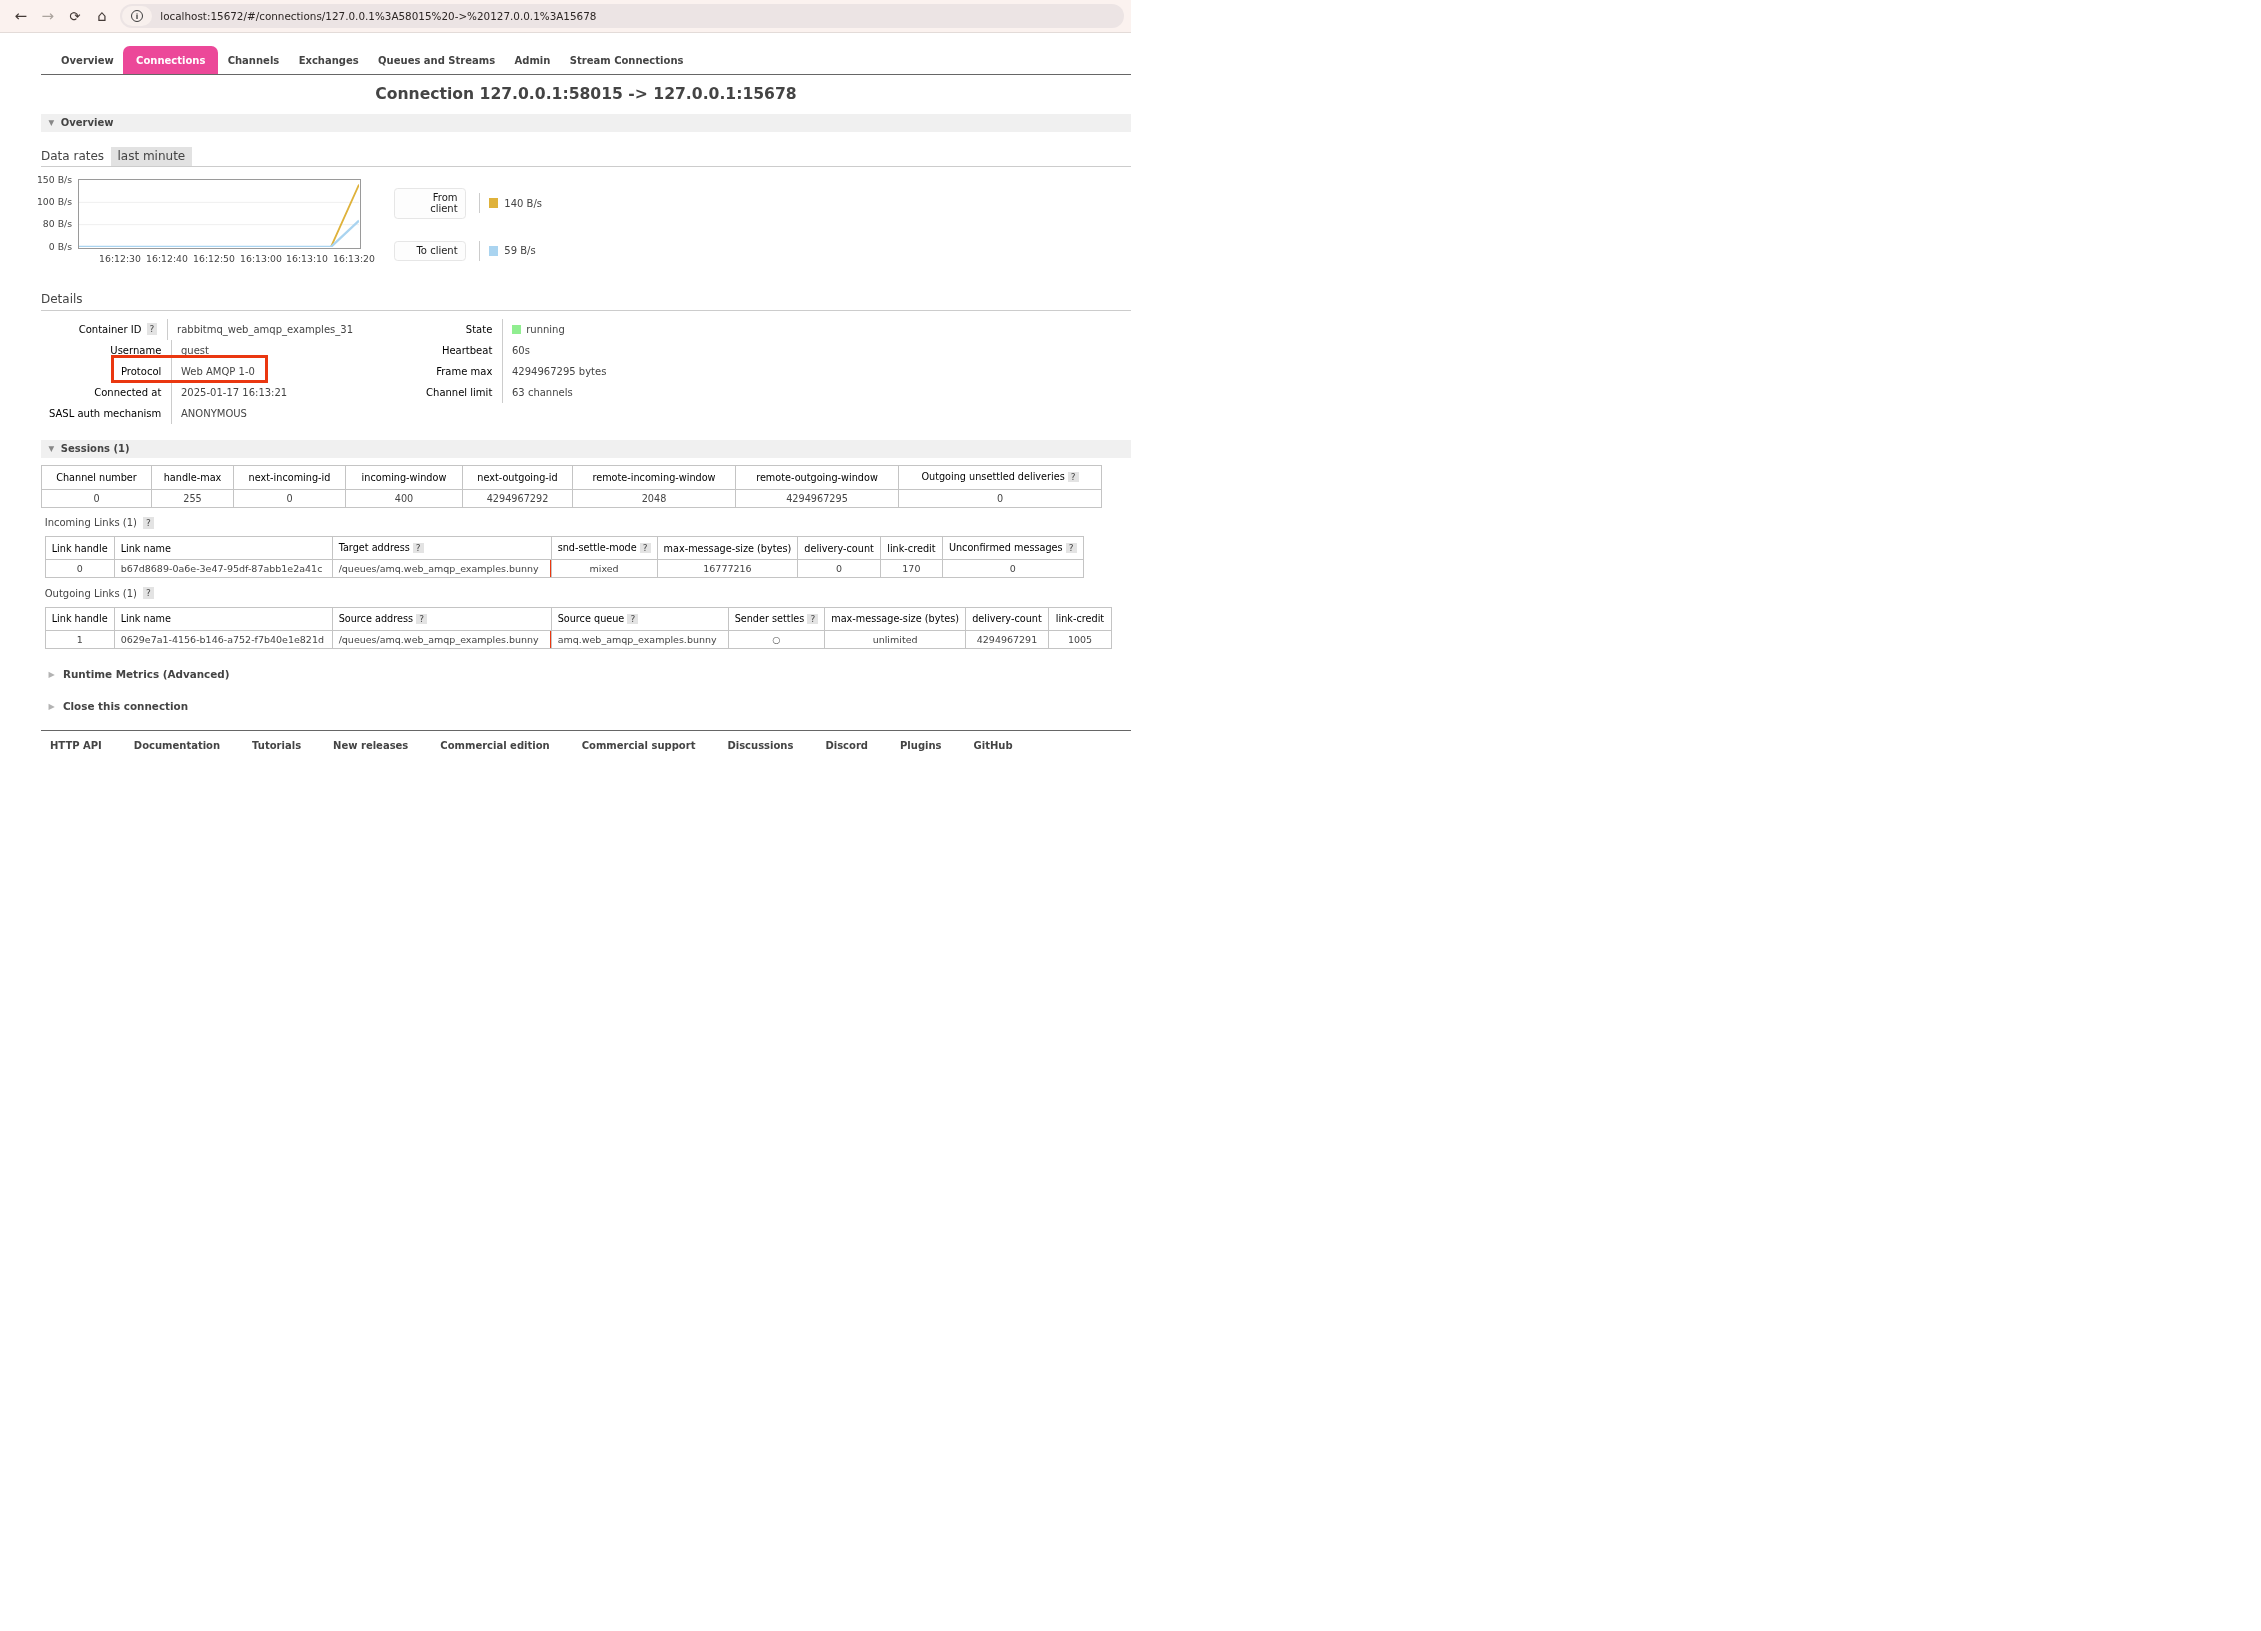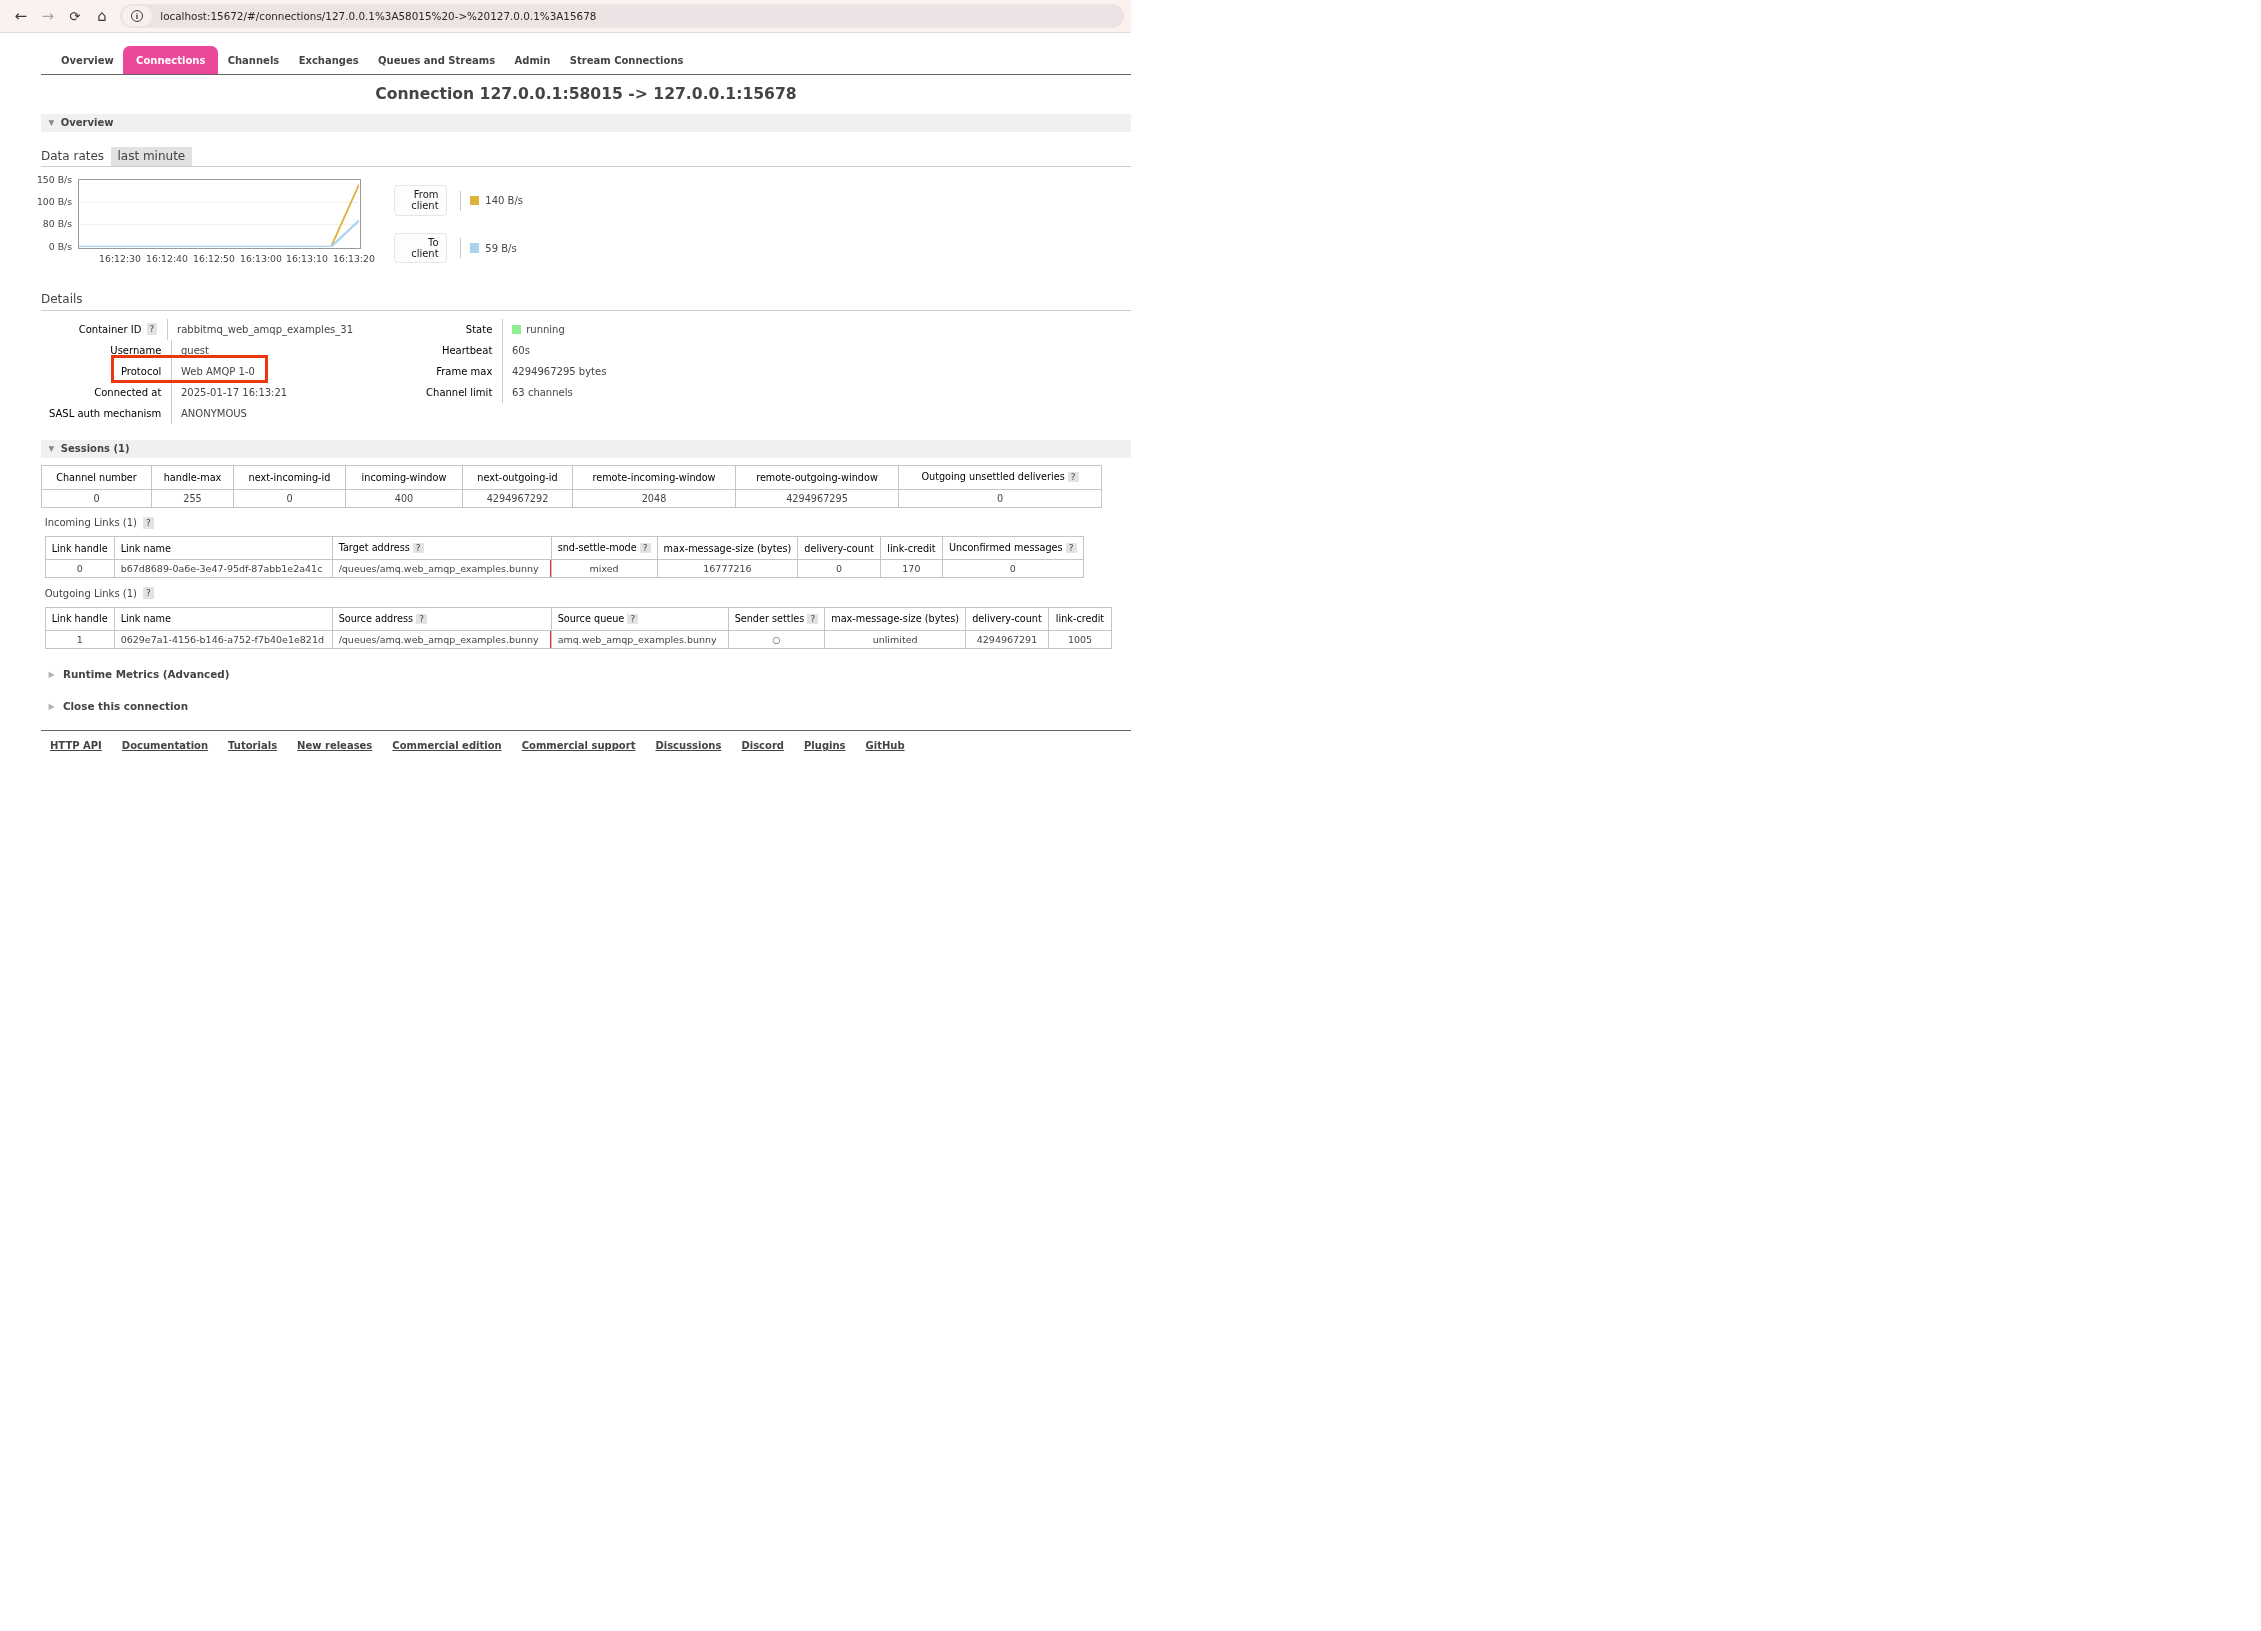--- a/index.html
+++ b/index.html
@@ -49,21 +49,21 @@
   .mode-chip { margin-left:6.7px; background:#e2e2e2; padding:2.2px 6.7px 3.7px; font-size:12px; color:#444; cursor:pointer; }
   
   .chart-row { display:flex; margin-top:12px; }
   .plot-outer { position:relative; margin-left:37px; }
   .plot { width:283px; height:70px; border:1.5px solid #9a9a9a; background:#fff; }
   .plot svg { display:block; }
   .y-label { position:absolute; right:289px; width:45px; text-align:right; font-size:9.3px; color:#444; }
   .x-labels { position:relative; height:15px; margin-top:4px; }
   .x-label { position:absolute; transform:translateX(-50%); font-size:9.3px; color:#444; white-space:nowrap; }
   .legend { display:grid; grid-template-columns:auto auto; margin-left:33px; margin-top:0.7px; align-items:center; row-gap:6.7px; }
-  .mode-btn { width:53px; text-align:right; background:#fdfdfd; border:0.7px solid #e6e6e6; border-radius:3.7px;
+  .mode-btn { width:72px; text-align:right; background:#fdfdfd; border:0.7px solid #e6e6e6; border-radius:3.7px;
     padding:3px 7.4px 3.7px; font-size:10px; color:#1a1a1a; cursor:pointer; }
   .legend-val { display:flex; align-items:center; border-left:0.7px solid #ccc; margin-left:12.6px; padding-left:9px;
     font-size:10px; color:#444; height:20px; }
   .swatch { width:9.7px; height:9.7px; display:inline-block; margin-right:6px; }
   
   .details-grid { display:flex; margin-top:7.4px;gap:12px; }
   .details-col { }
   .details-col.left { width:312px; }
   .detail-row { display:flex; align-items:stretch; min-height:21px; position:relative; }
   .detail-label { width:130px; display:flex; align-items:center; justify-content:flex-end; gap:5.2px;
@@ -83,21 +83,21 @@
   th.al, td.al { text-align:left; }
   .links-title { margin:9px 0 0 3.7px; font-size:10px; color:#444; display:flex; align-items:center; gap:6px; }
   .circle-glyph { font-size:8.2px; color:#555; }
   
   .annot { position:absolute; border:3.7px solid var(--annot); pointer-events:none; z-index:6; }
   .detail-row.annotated .annot { left:70px; top:-5.2px; width:157px; height:27.5px; }
   td.annotated { position:relative; }
   td.annotated .annot { left:-2.2px; right:-2.2px; top:-6.7px; bottom:-6.7px; }
   
   .footer-rule { border-top:0.7px solid #666; margin-top:18px; }
-  .footer-links { display:flex; gap:20px; margin:9.7px 0 0 9px; font-size:10px; font-weight:bold; color:#444;text-decoration:underline; }
+  .footer-links { display:flex; gap:32px; margin:9.7px 0 0 9px; font-size:10px; font-weight:bold; color:#444; }
   .footer-links span { cursor:pointer; white-space:nowrap; }
 </style>
 </head>
 <body>
 
 <div class="screen">
 
   <div class="browser-bar">
     <span class="nav-icon">←</span>
     <span class="nav-icon disabled">→</span>

